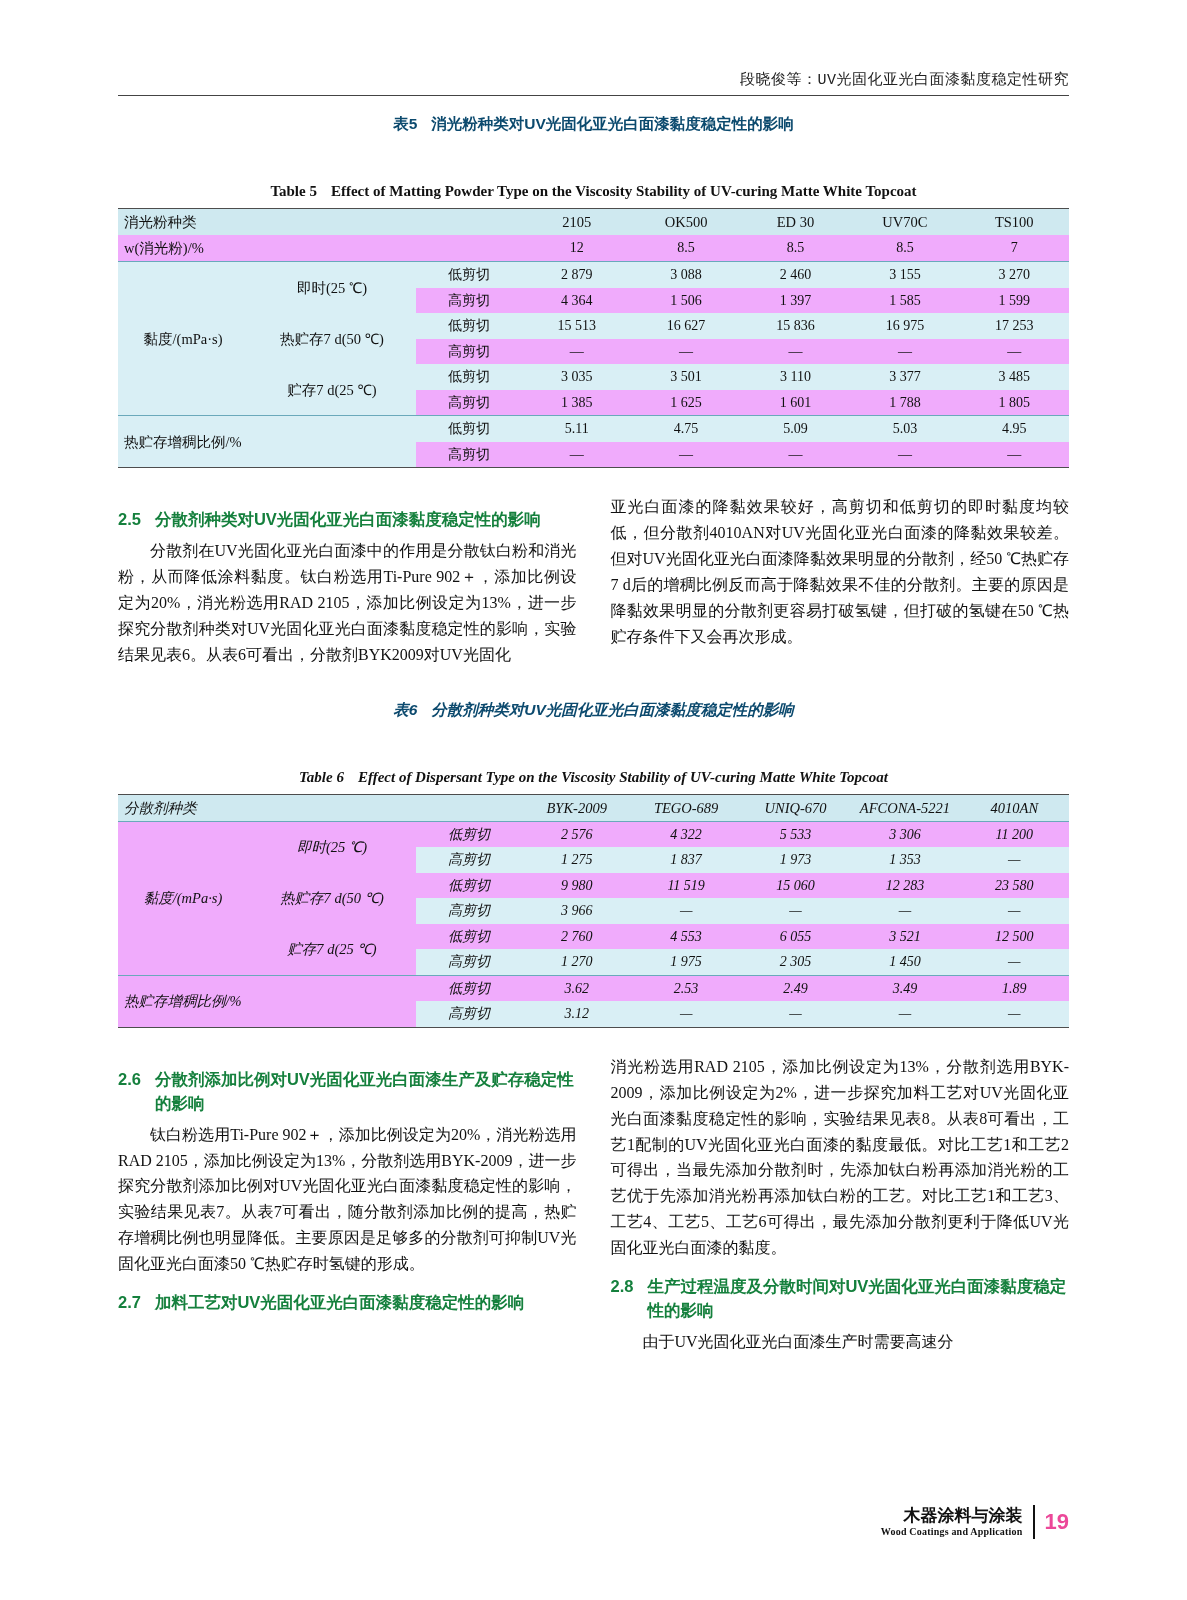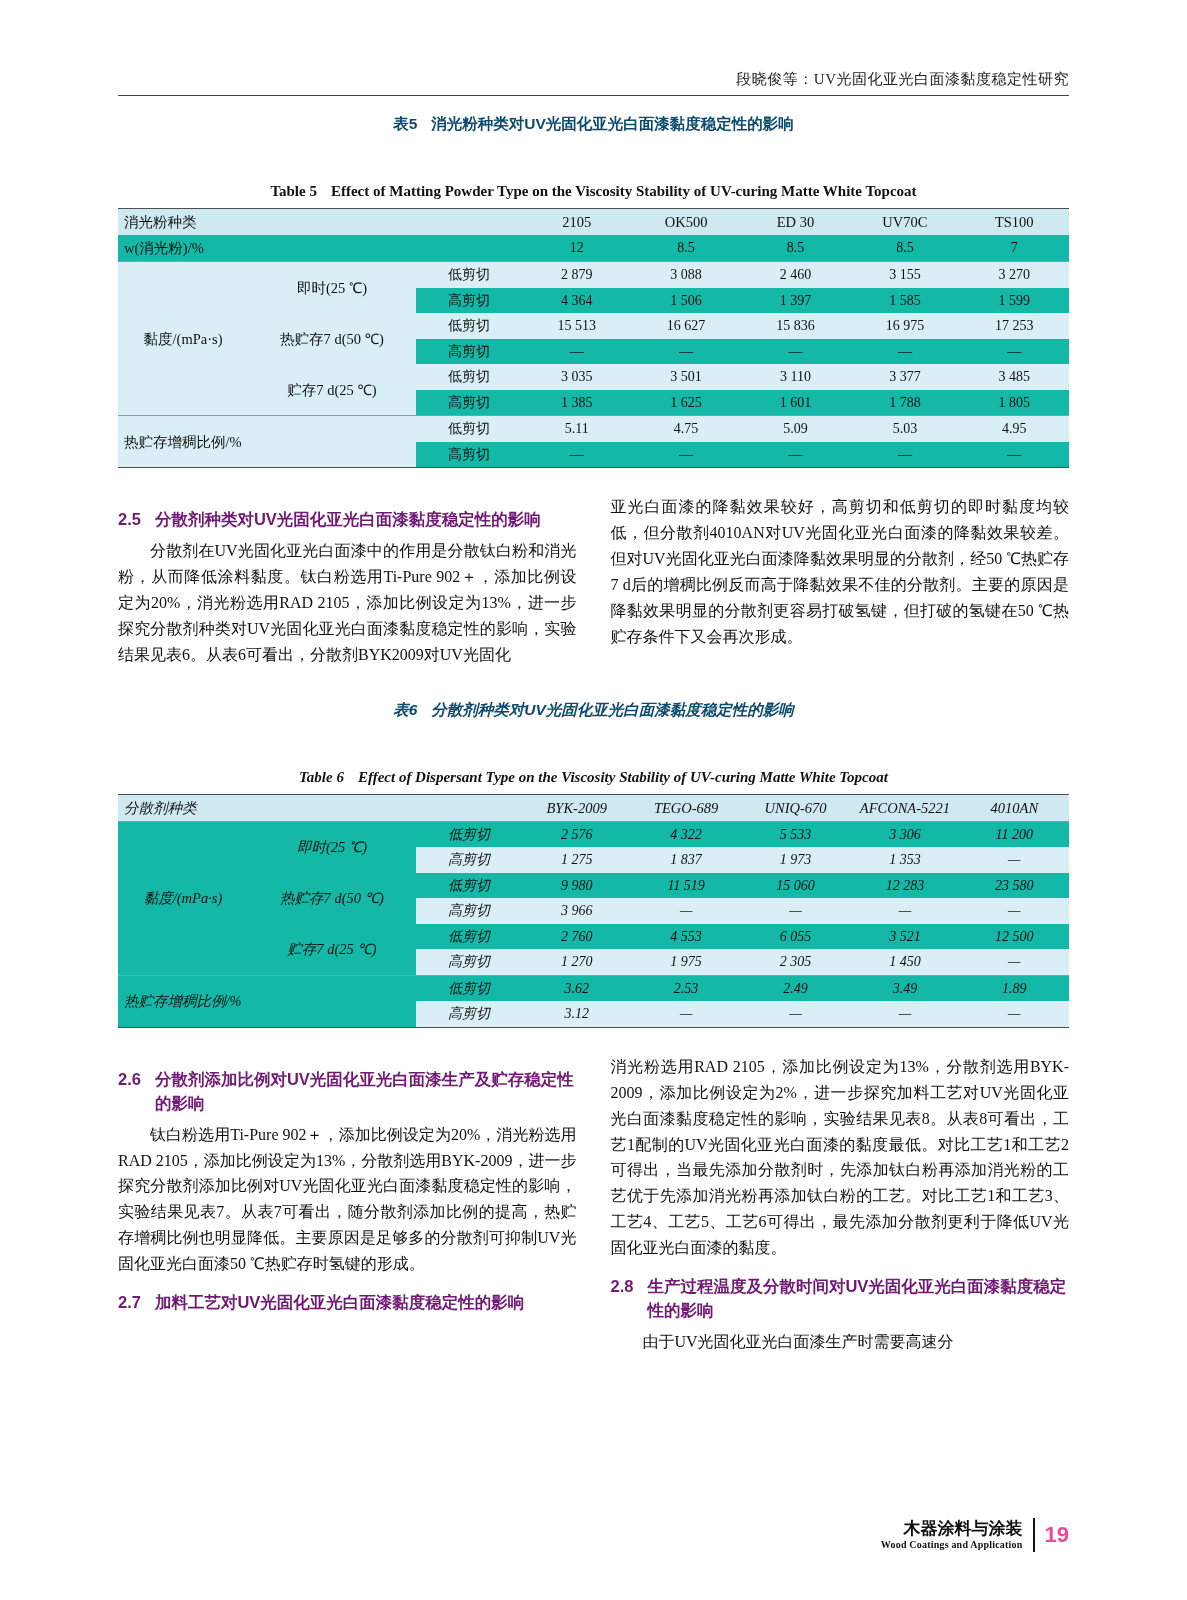--- a/index.html
+++ b/index.html
@@ -15,20 +15,21 @@
     box-sizing:border-box;
     padding:70px 118px 40px 118px;
   }
   
   .runhead{
     text-align:right;
     font-size:15px;
     color:#222;
     letter-spacing:.5px;
     padding-bottom:6px;
+    font-family:Liberation Mono, monospace;
   }
   .runhead-rule{
     border-bottom:1.5px solid #444;
     margin-bottom:18px;
   }
   
   .tbl-cap-cn{
     text-align:center;
     font-size:15.5px;
     font-weight:bold;
@@ -59,38 +60,38 @@
     padding:4px 6px;
     vertical-align:middle;
     line-height:1.25;
   }
   .hdr td{
     background:#cfe9f0;
     font-size:14.5px;
     padding:7px 8px;
   }
   .band td{background:#d9eff5;}
-  .plain td{background:#14b8a6;}
+  .plain td{background:#f0abfc;}
   .ctr{text-align:center;}
   .lft{text-align:left;}
   .lbl{font-size:14.5px;}
   .rowtop{border-top:1.4px solid #6aa9bb;}
   .tbl-wrap{margin-bottom:26px;}
   .tbl-top{border-top:1.6px solid #4d4d4d;padding-left:28px;}
   .tbl-bot{border-bottom:1.6px solid #4d4d4d;}
   
   .cols{
     display:flex;
     gap:34px;
     margin-top:14px;
   }
   .col{width:calc(50% - 17px);}
   h3.sec{
     font-family:"Liberation Sans", sans-serif;
-    color:#701a75;
+    color:#15803d;
     font-size:16.5px;
     font-weight:bold;
     margin:14px 0 6px 0;
     line-height:1.45;
     display:flex;
     gap:14px;
   }
   h3.sec .snum{flex:0 0 auto;}
   h3.sec .stext{flex:1 1 auto;}
   p.body{
@@ -98,21 +99,21 @@
     line-height:1.62;
     margin:0 0 2px 0;
     text-align:justify;
     color:#111;
   }
   p.indent{text-indent:2em;}
   
   .footer{
     position:absolute;
     right:118px;
-    bottom:48px;
+    bottom:61px;
     display:flex;
     align-items:center;
     gap:10px;
   }
   .foot-cn{
     text-align:right;
     font-family:"Liberation Sans", sans-serif;
     font-weight:bold;
     font-size:17px;
     color:#111;

